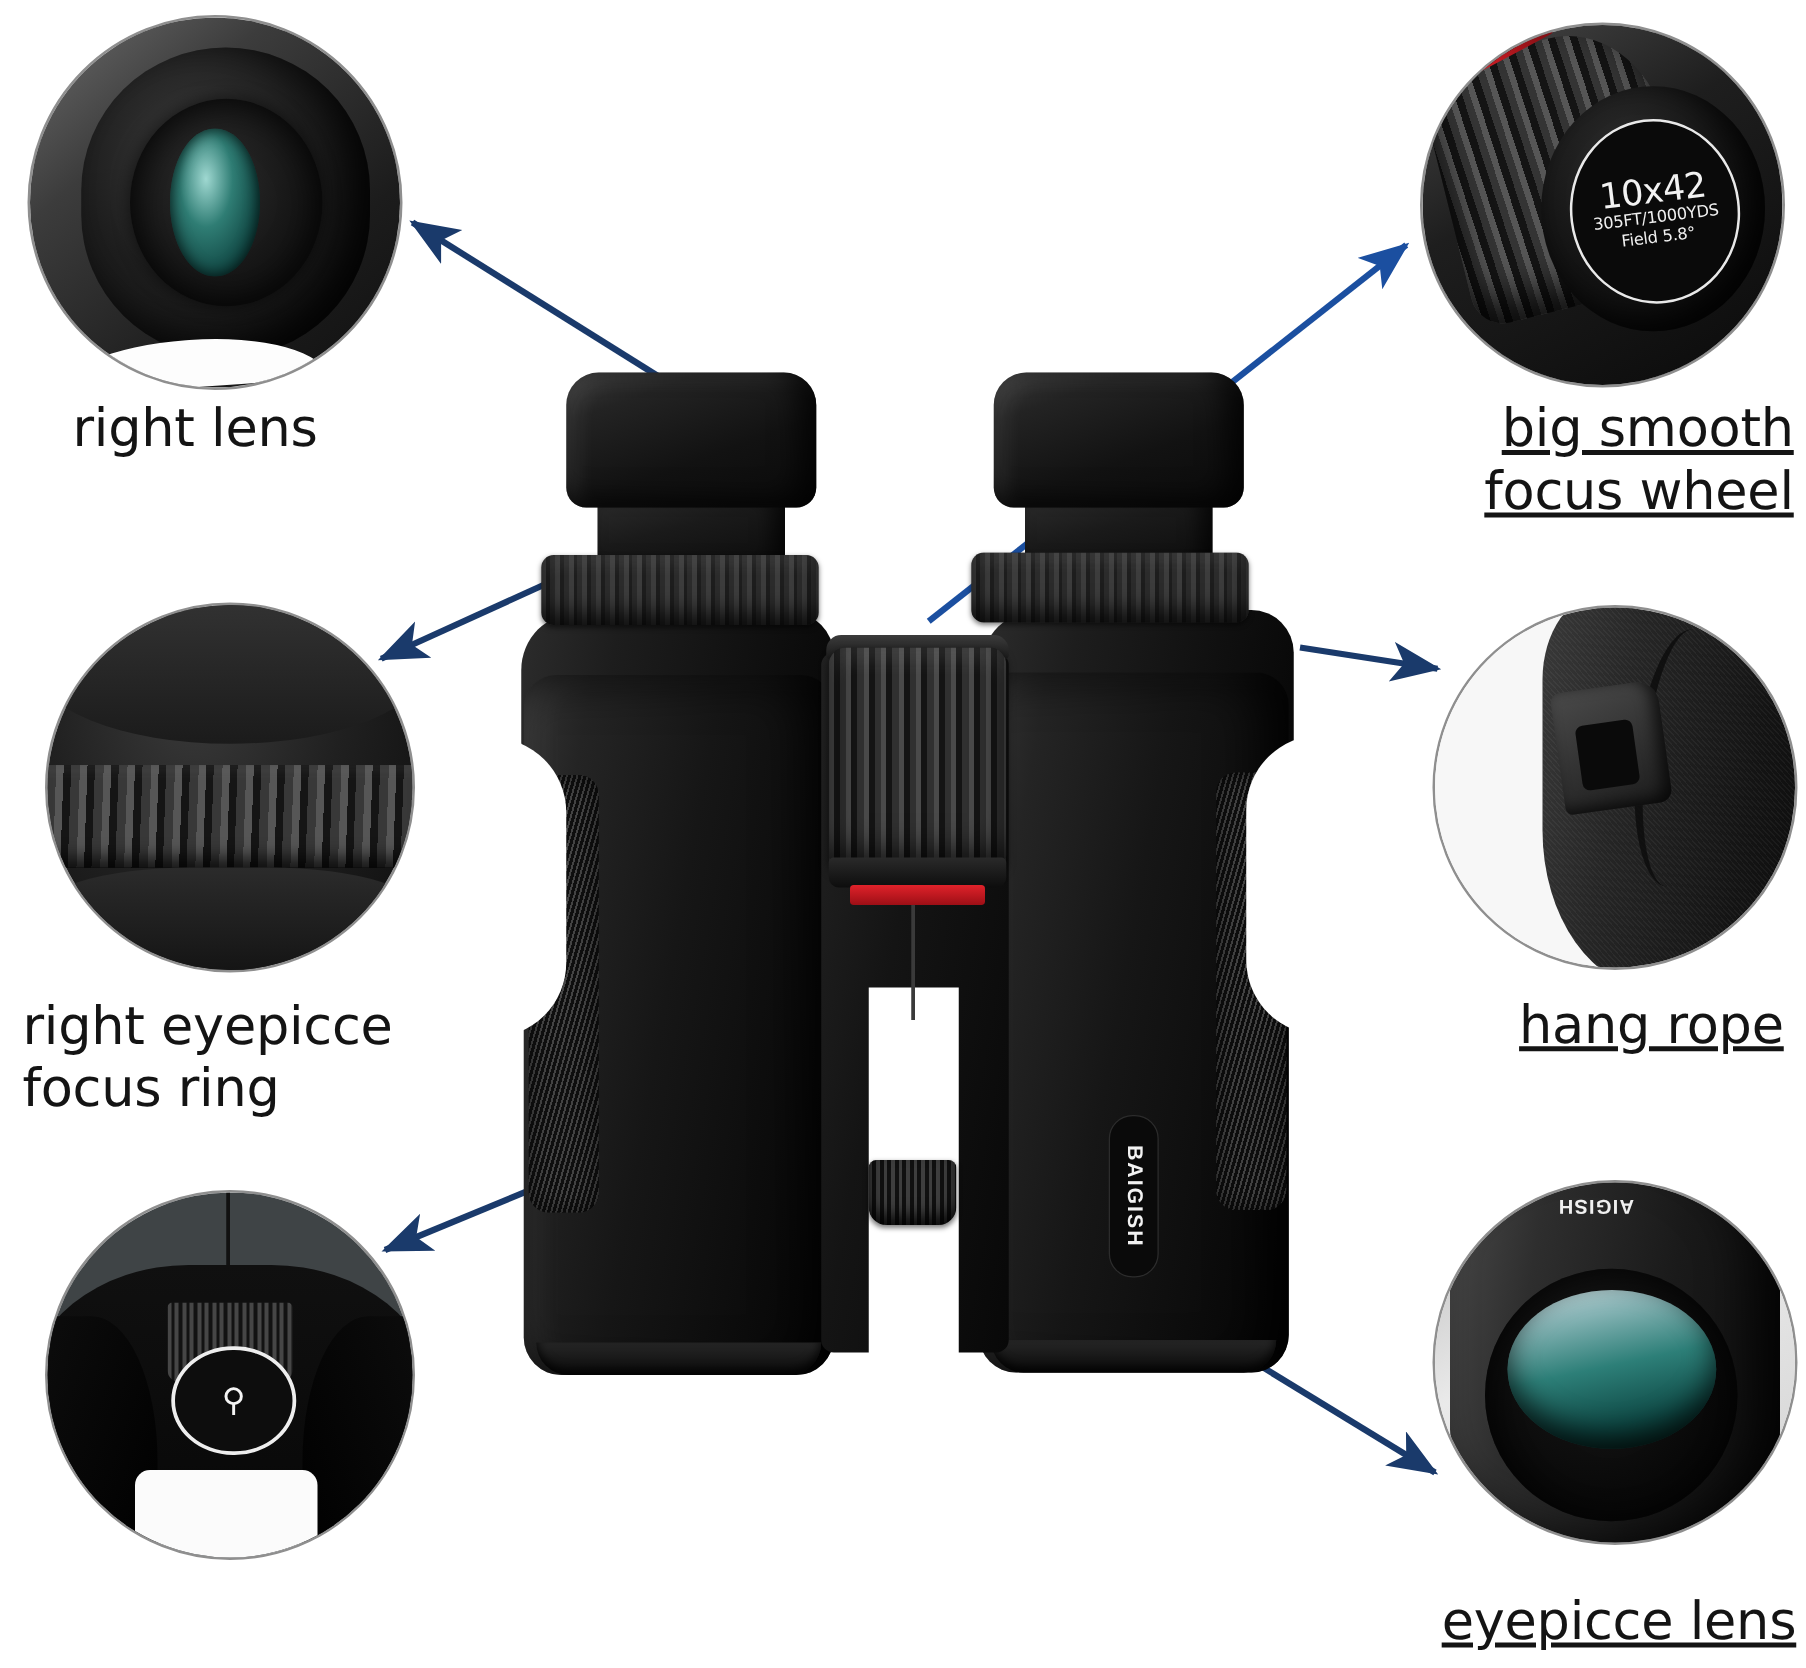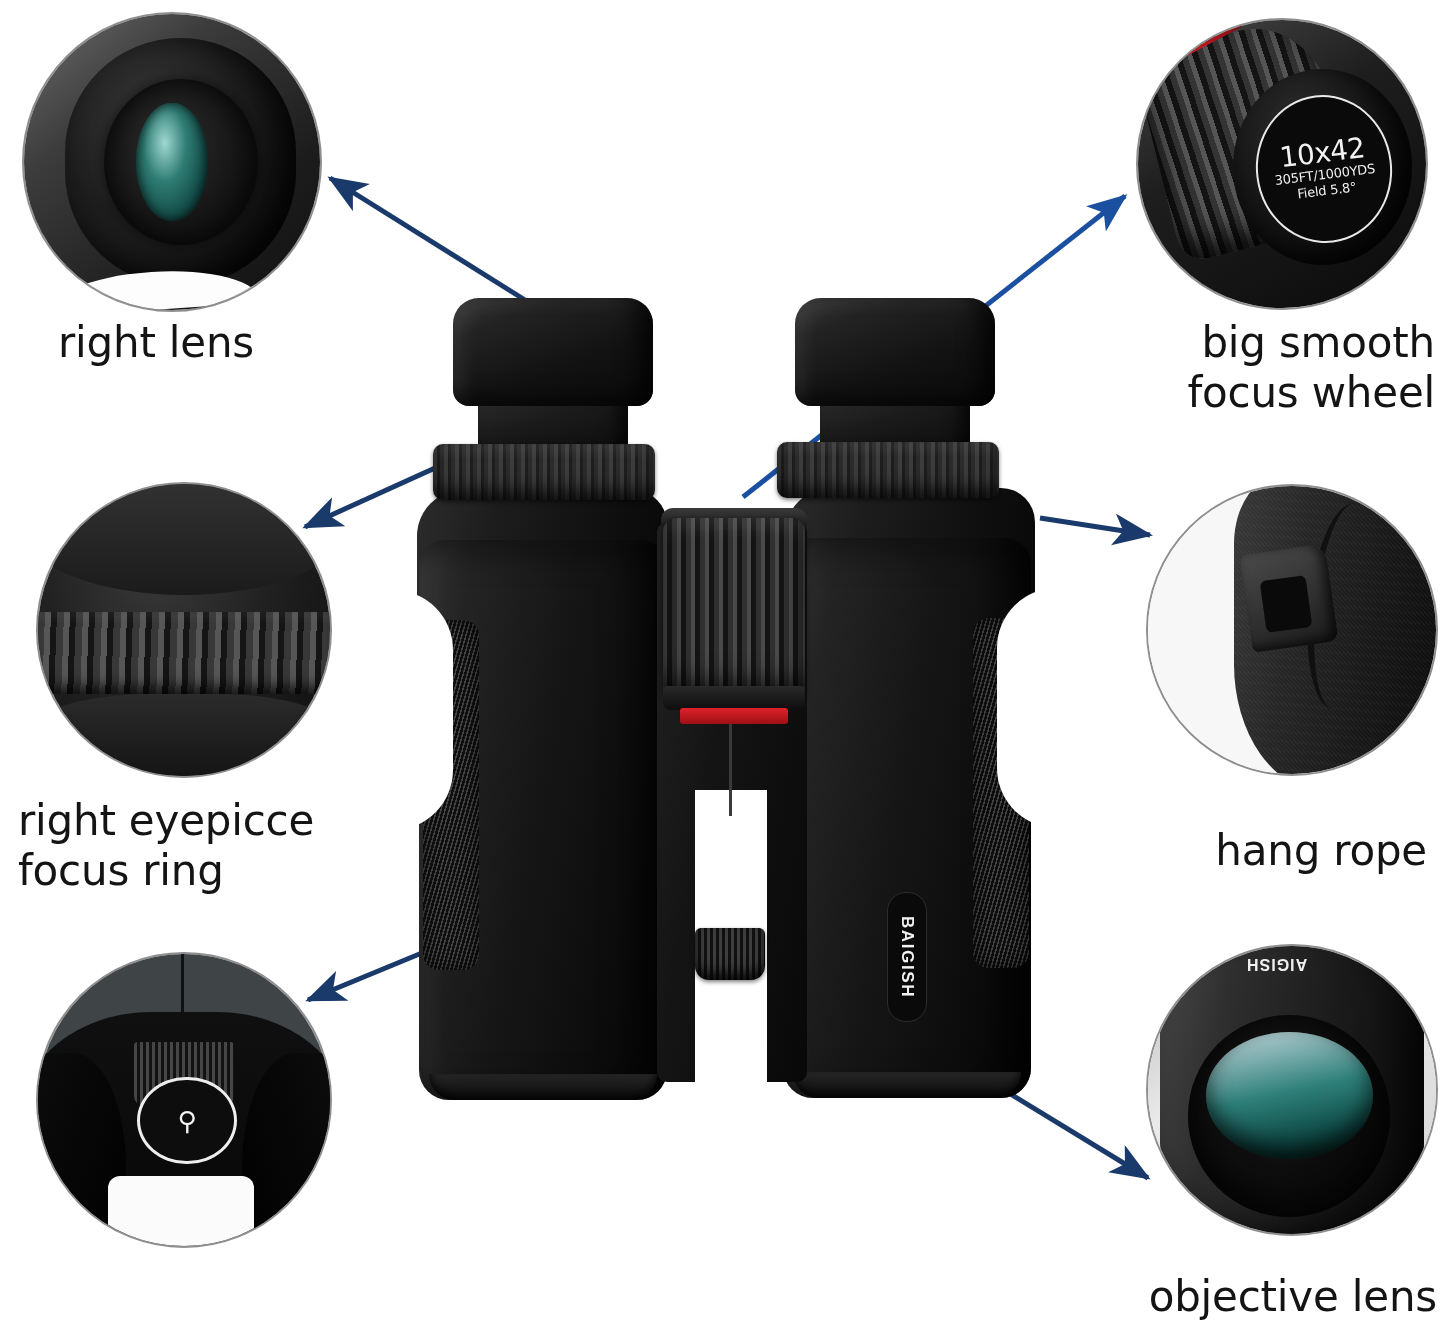--- a/index.html
+++ b/index.html
@@ -27,21 +27,21 @@
   .label{
     position:absolute;
     color:#141414;
     font-size:42px;
     line-height:1.18;
     letter-spacing:-0.2px;
     white-space:pre-line;
     font-family:"DejaVu Sans","Liberation Sans",sans-serif;
     font-weight:400;
   }
-  .label.right{text-align:right;}
+  .label.right{text-align:right;text-decoration:underline;}
 
   
   svg.arrows{position:absolute;inset:0;width:1445px;height:1334px;pointer-events:none;}
 
   
   .binos{position:absolute;left:395px;top:290px;width:660px;height:800px;}
 
   .eyecup{
     position:absolute;width:200px;height:108px;
     background:linear-gradient(160deg,#3a3a3a 0%,#232323 22%,#121212 60%,#0a0a0a 100%);
@@ -421,26 +421,26 @@
     <div class="inner">
       <div class="hr-bg"></div>
       <div class="hr-body">
           <div class="hr-tex"></div>
         </div>
       <div class="hr-curve"></div>
       <div class="hr-lug"></div>
       <div class="hr-slot"></div>
     </div>
   </div>
-  <div class="label right" style="right:18px;top:826px;width:330px;">hang rope</div>
+  <div class="label right" style="right:18px;top:795px;width:330px;">hang rope</div>
 
   <div class="callout" style="left:1146px;top:944px;width:292px;height:292px;">
     <div class="inner">
       <div class="ob-bg"></div>
       <div class="ob-barrel"></div>
       <div class="ob-text">AIGISH</div>
       <div class="ob-inner"></div>
       <div class="ob-glass"></div>
     </div>
   </div>
-  <div class="label right" style="right:8px;top:1272px;width:420px;">objective lens</div>
+  <div class="label right" style="right:8px;top:1272px;width:420px;">eyepicce lens</div>
 
 </div>
 
 </body></html>

